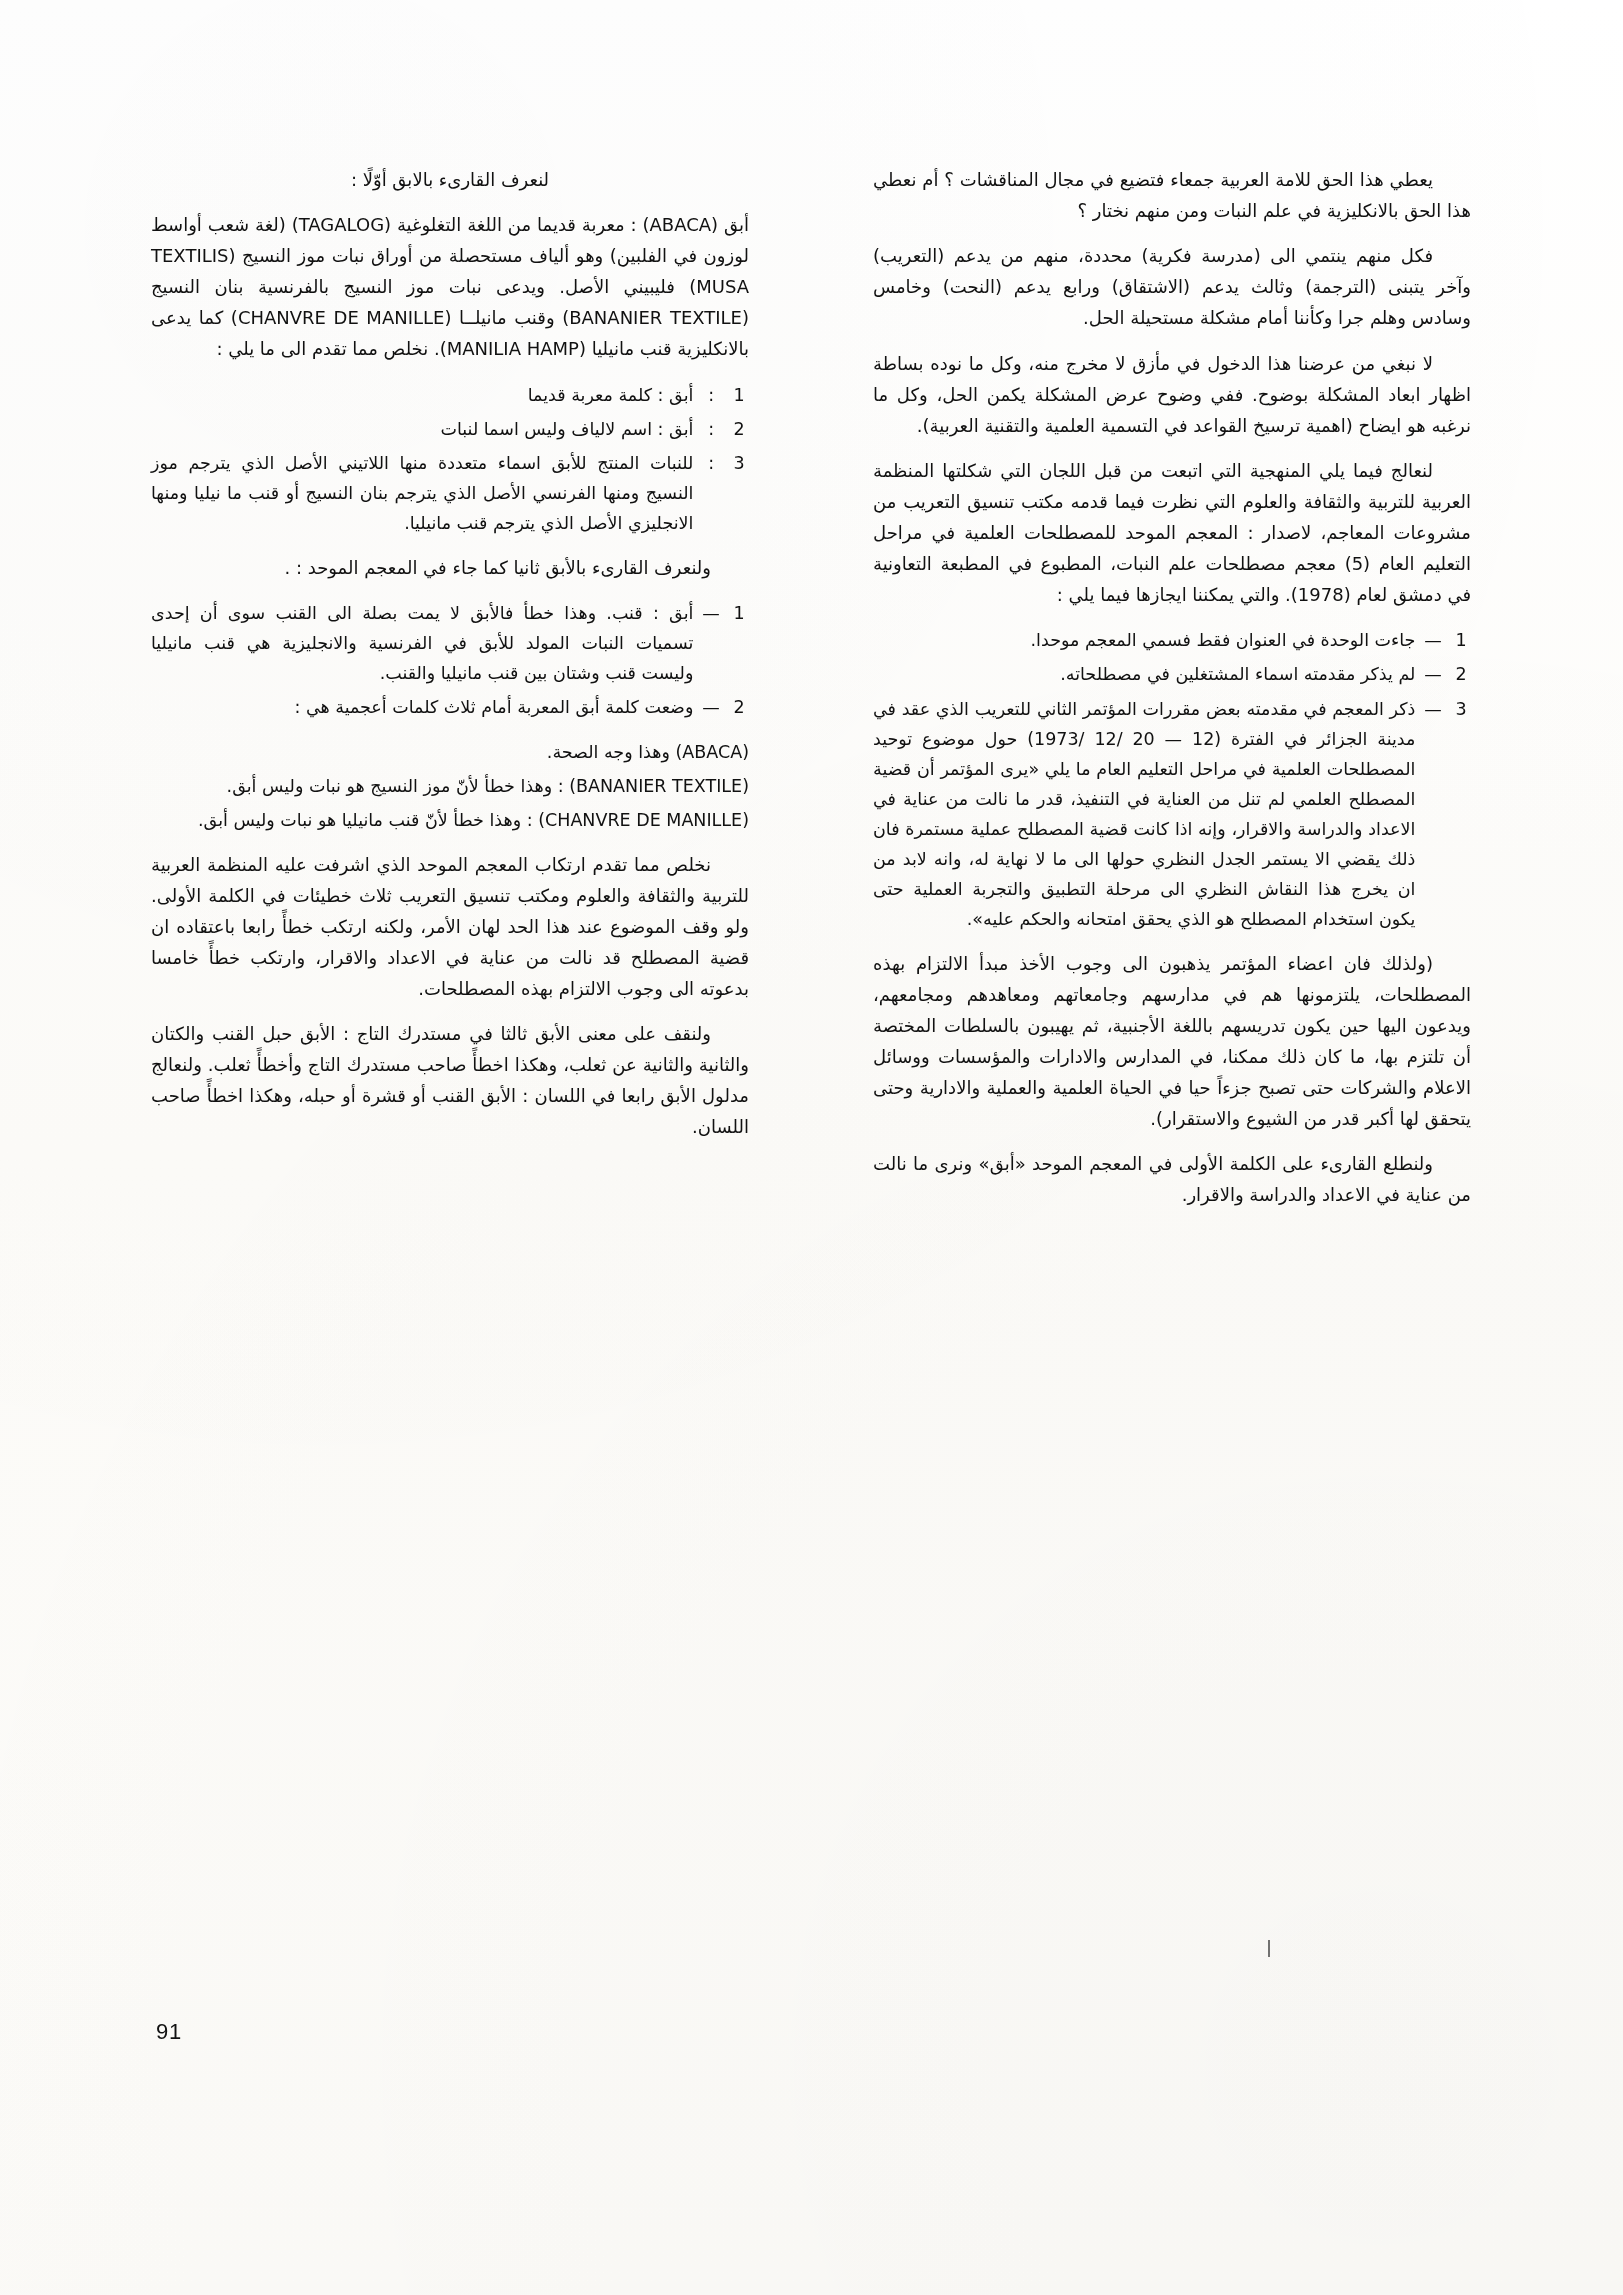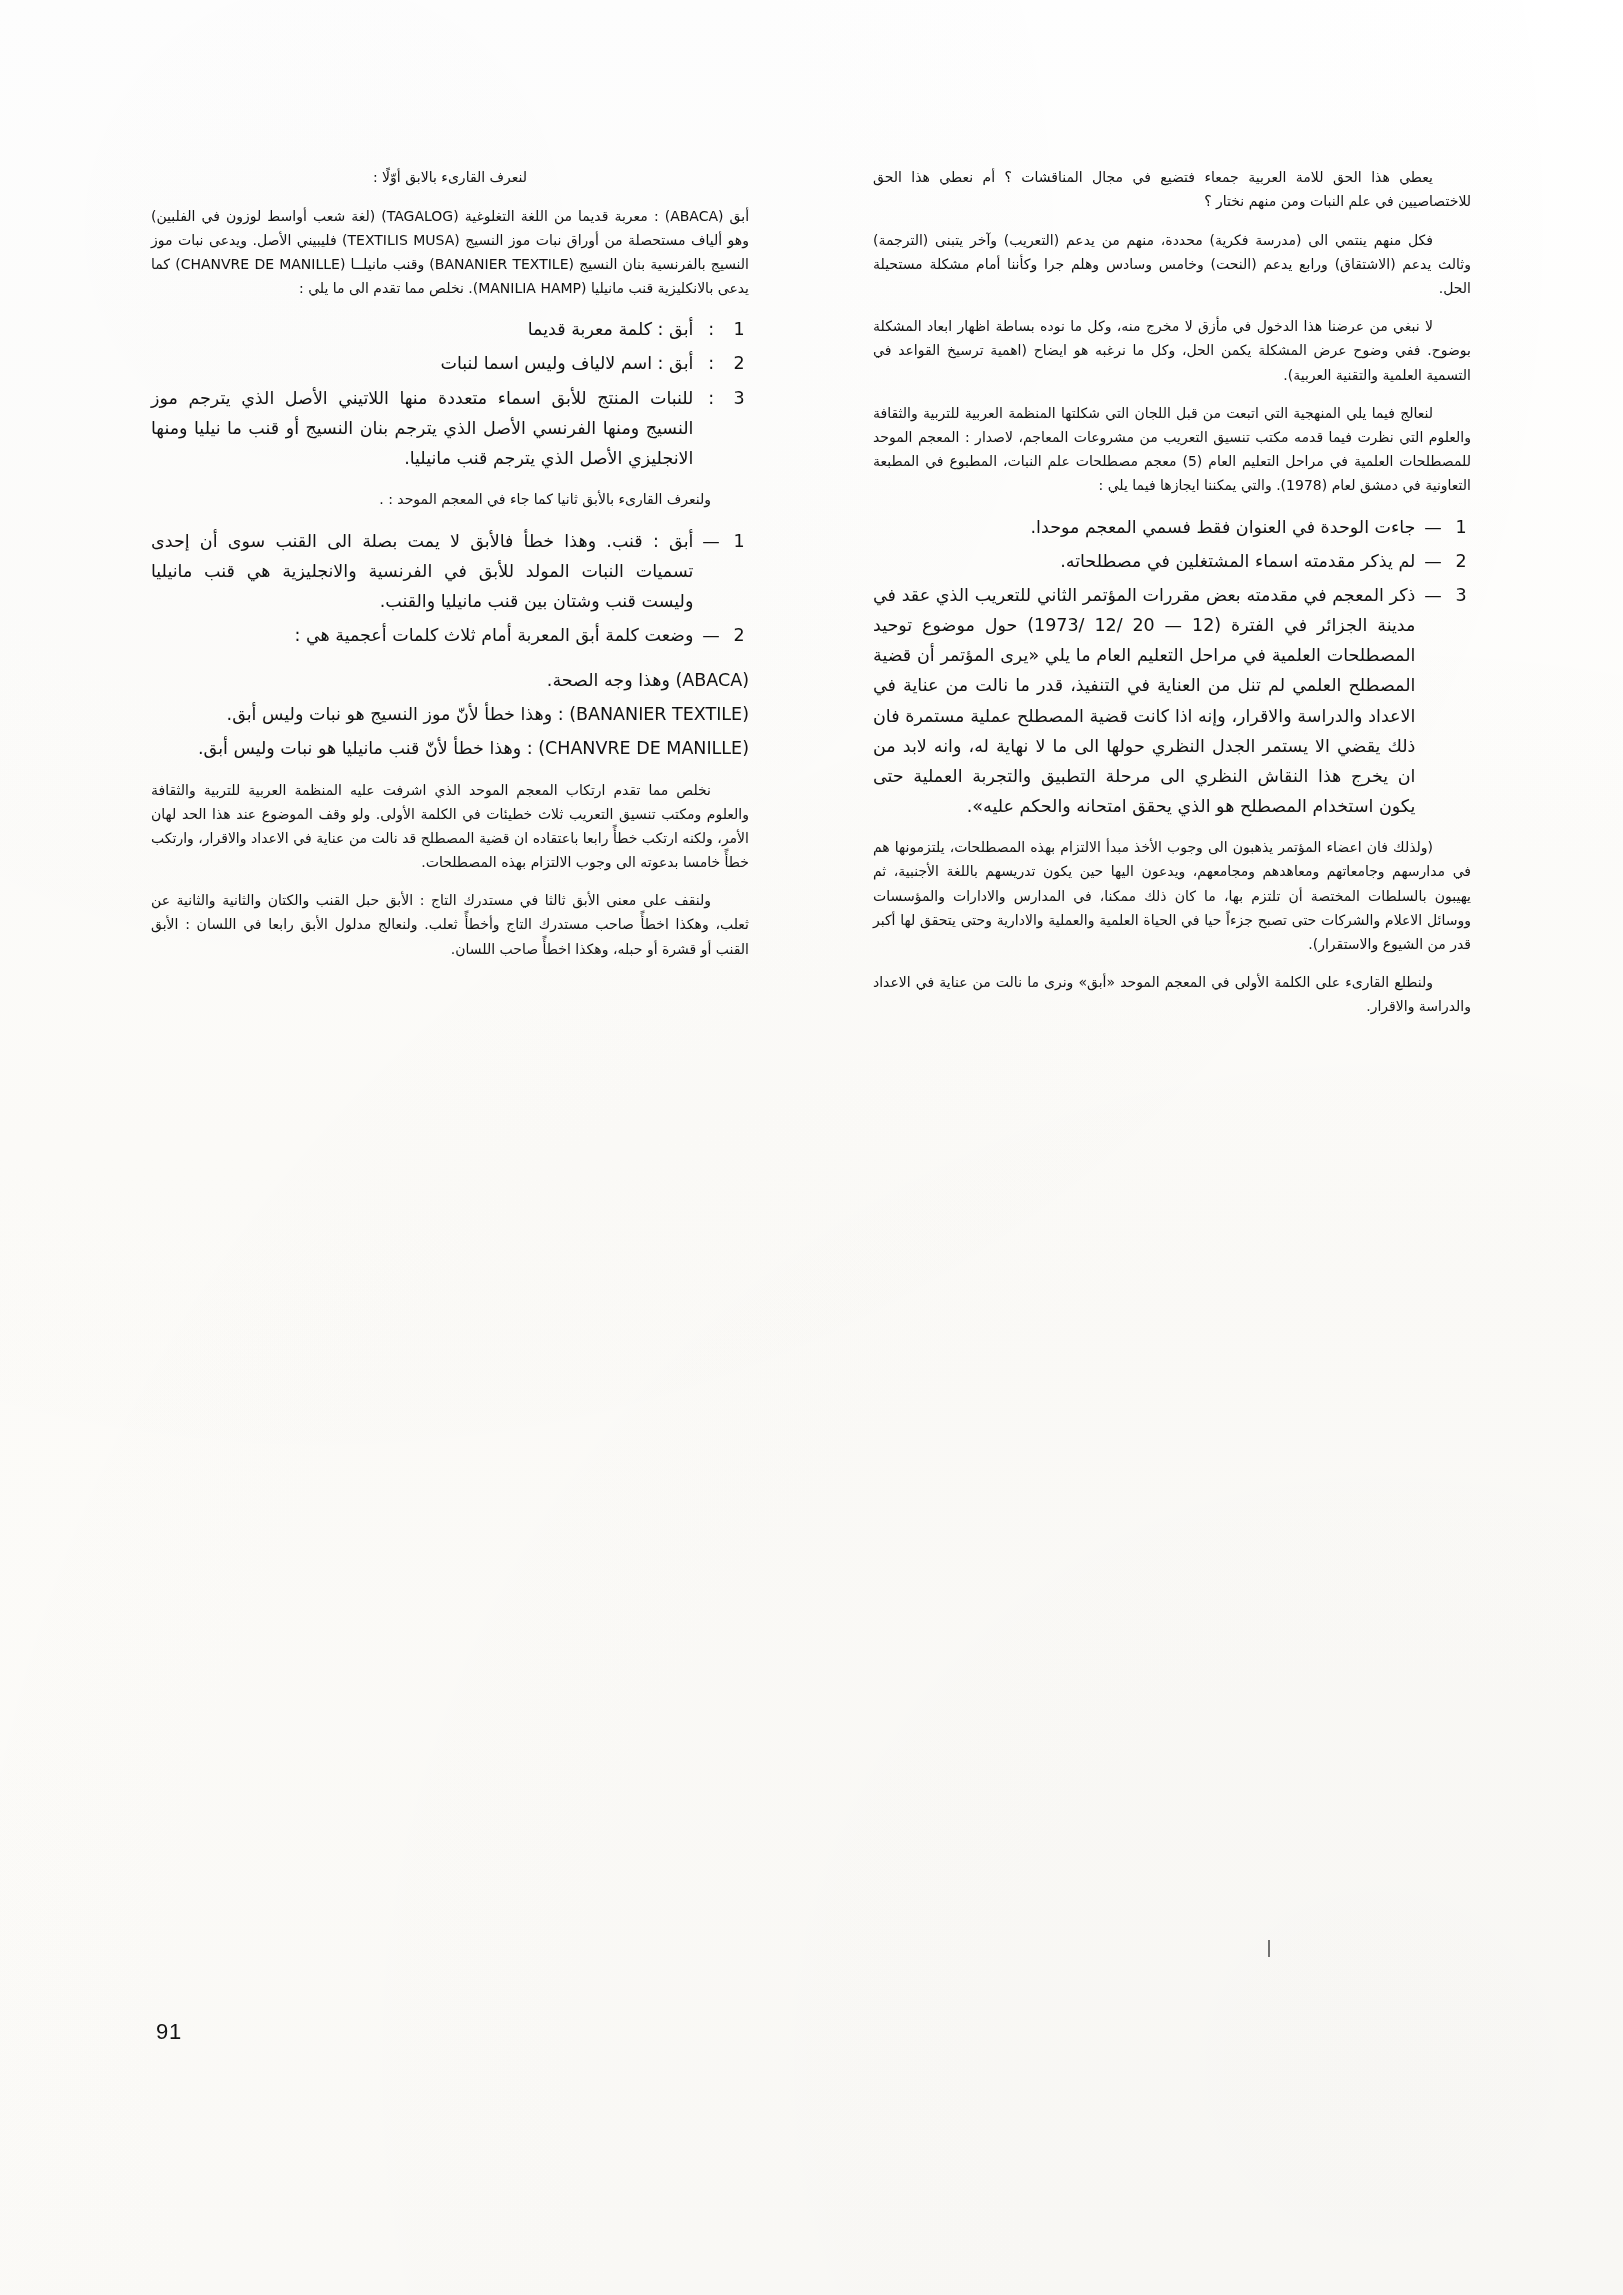--- a/index.html
+++ b/index.html
@@ -37,21 +37,21 @@
     justify-content: space-between;
   }
   .col {
     width: 598px;
     direction: rtl;
     text-align: justify;
     color: #111;
   }
   p.para {
     margin: 0 0 14.5px 0;
-    font-size: 14px;
+    font-size: 18px;
     line-height: 1.72;
     text-align: justify;
     text-justify: inter-word;
     font-family: "DejaVu Sans", "Liberation Sans", sans-serif;
   }
   p.para.indent {
     text-indent: 38px;
   }
   
   .numlist {
@@ -110,21 +110,21 @@
 </style>
 </head>
 <body>
 
 <div class="page">
   <div class="paper-tint"></div>
 
   <div class="columns">
 
     <div class="col">
-      <p class="para indent">يعطي هذا الحق للامة العربية جمعاء فتضيع في مجال المناقشات ؟ أم نعطي هذا الحق للاختصاصيين في علم النبات ومن منهم نختار ؟</p>
+      <p class="para indent">يعطي هذا الحق للامة العربية جمعاء فتضيع في مجال المناقشات ؟ أم نعطي هذا الحق بالانكليزية في علم النبات ومن منهم نختار ؟</p>
       <p class="para indent">فكل منهم ينتمي الى (مدرسة فكرية) محددة، منهم من يدعم (التعريب) وآخر يتبنى (الترجمة) وثالث يدعم (الاشتقاق) ورابع يدعم (النحت) وخامس وسادس وهلم جرا وكأننا أمام مشكلة مستحيلة الحل.</p>
       <p class="para indent">لا نبغي من عرضنا هذا الدخول في مأزق لا مخرج منه، وكل ما نوده بساطة اظهار ابعاد المشكلة بوضوح. ففي وضوح عرض المشكلة يكمن الحل، وكل ما نرغبه هو ايضاح (اهمية ترسيخ القواعد في التسمية العلمية والتقنية العربية).</p>
       <p class="para indent">لنعالج فيما يلي المنهجية التي اتبعت من قبل اللجان التي شكلتها المنظمة العربية للتربية والثقافة والعلوم التي نظرت فيما قدمه مكتب تنسيق التعريب من مشروعات المعاجم، لاصدار : المعجم الموحد للمصطلحات العلمية في مراحل التعليم العام (5) معجم مصطلحات علم النبات، المطبوع في المطبعة التعاونية في دمشق لعام (1978). والتي يمكننا ايجازها فيما يلي :</p>
 
       <ul class="numlist">
         <li>
           <span class="num">1</span>
           <span class="dash">—</span>
           <span class="txt">جاءت الوحدة في العنوان فقط فسمي المعجم موحدا.</span>
         </li>

